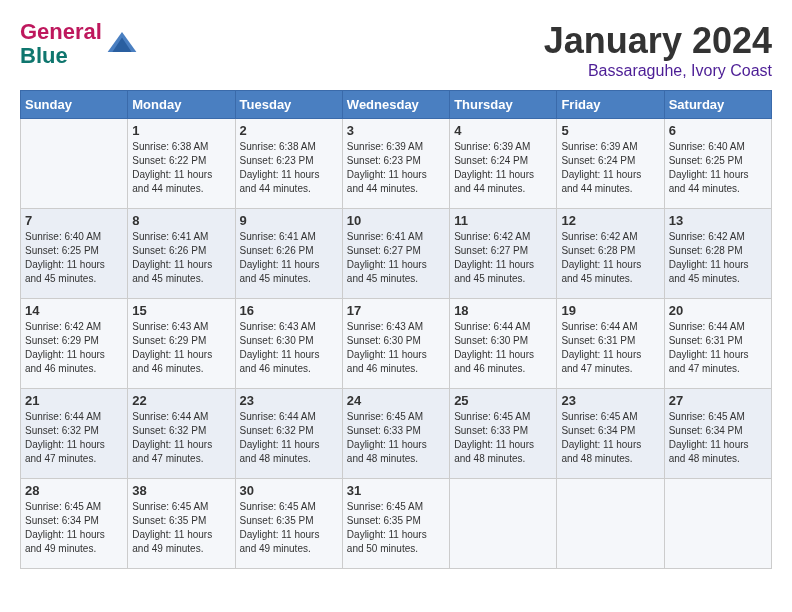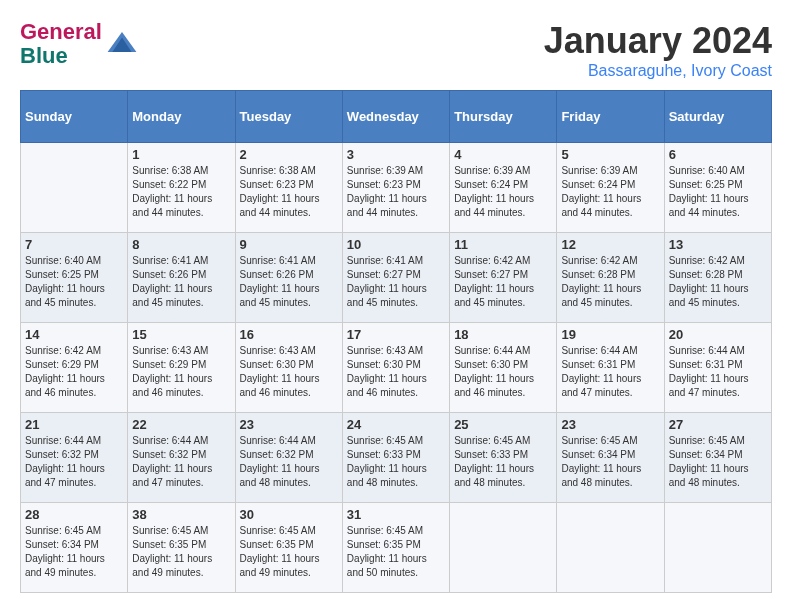--- a/index.html
+++ b/index.html
@@ -38,31 +38,31 @@
       text-align: right;
     }
     .month-title {
       font-size: 36px;
       font-weight: bold;
       color: #333;
       margin-left: 40px;
     }
     .subtitle {
       font-size: 16px;
-      color: #3b82f6;
+      color: #4c1d95;
     }
     table {
       width: 100%;
       border-collapse: collapse;
       font-size: 11px;
     }
     thead tr th {
       background-color: #4a7fc1;
       color: #fff;
-      padding: 18px 4px;
+      padding: 6px 4px;
       text-align: left;
       font-size: 13px;
       font-weight: bold;
       border: 1px solid #3a6aaa;
     }
     tbody tr td {
       border: 1px solid #ccc;
       vertical-align: top;
       padding: 4px 4px;
       min-height: 70px;

